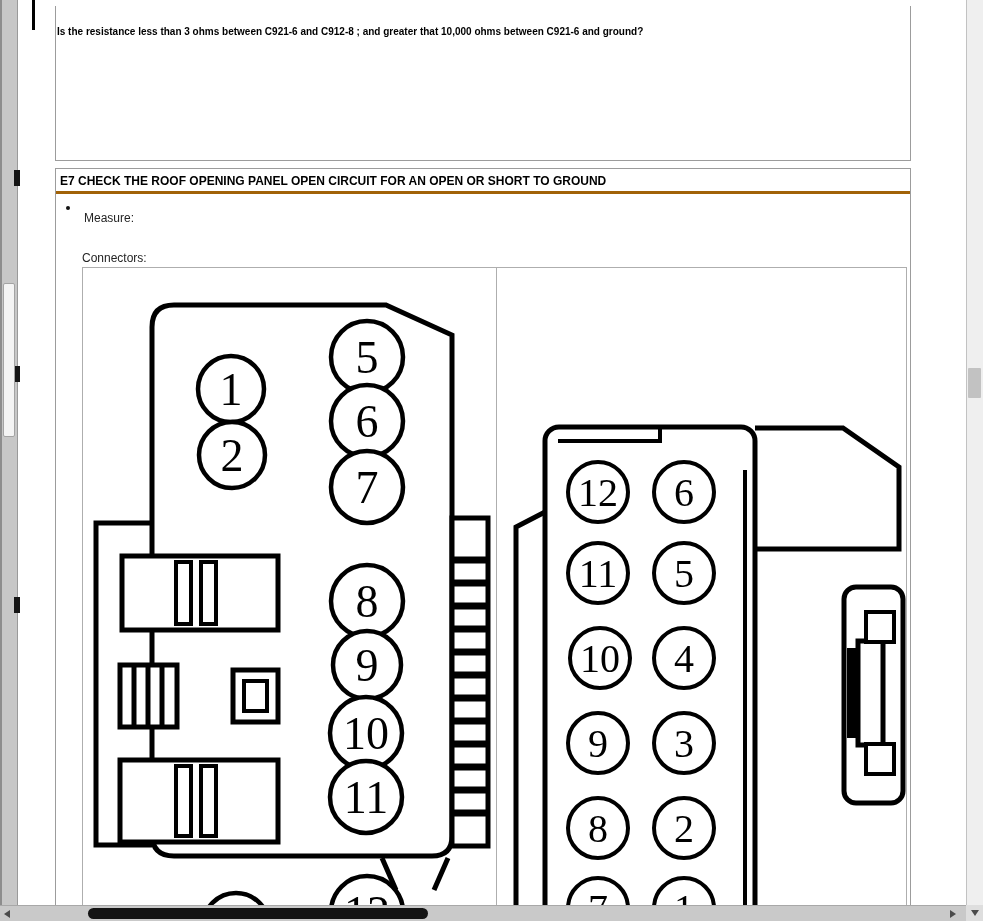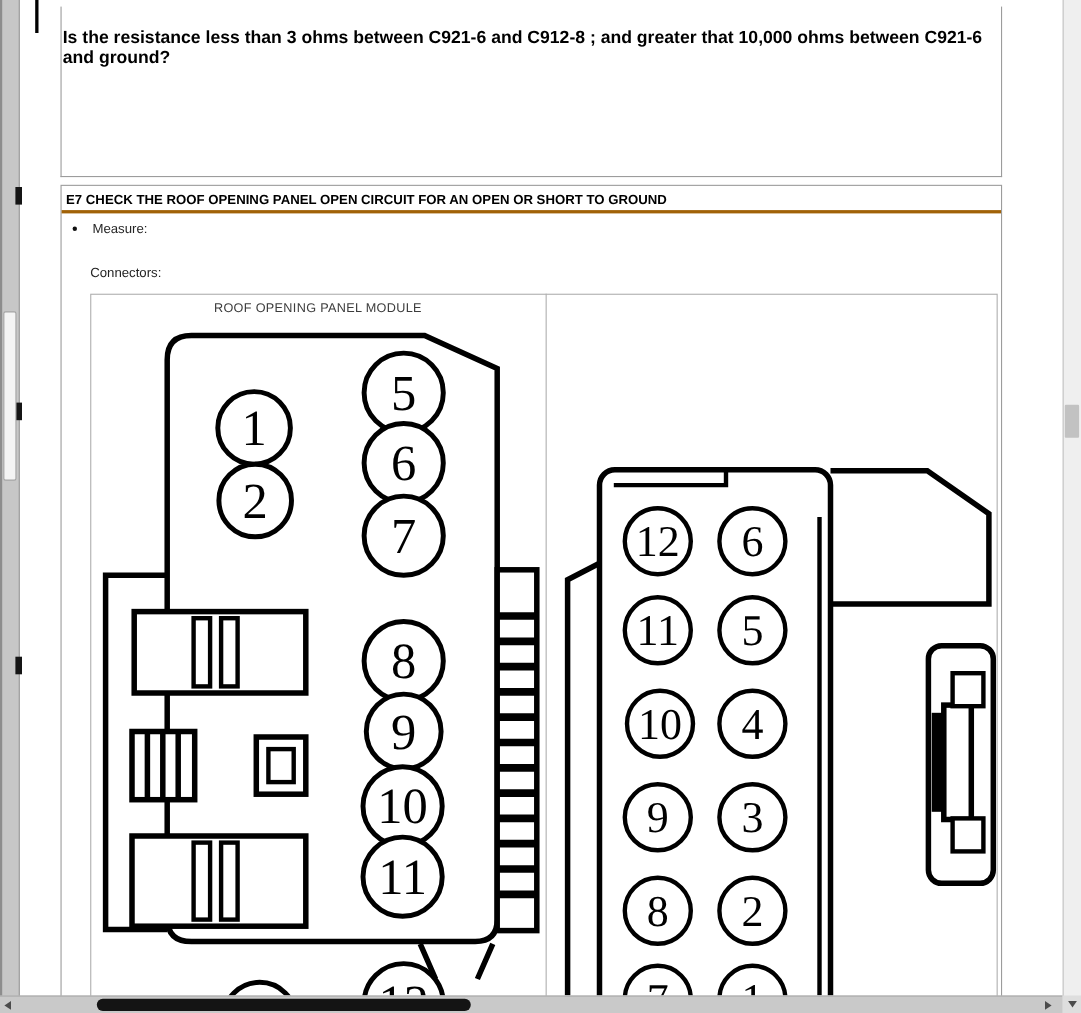--- a/index.html
+++ b/index.html
@@ -13,35 +13,35 @@
 
   
   .left-strip { left:0; top:0; width:18px; height:921px; background:#c7c7c7;
                 border-left:2px solid #8d8d8d; border-right:1px solid #9a9a9a; }
   .left-thumb { left:3px; top:283px; width:12px; height:154px; background:#f4f4f4;
                 border:1px solid #a3a3a3; border-radius:2px; }
   .peek-mark { left:12px; width:6px; height:16px; background:#151515; }
 
   .frame-artifact { left:32px; top:0; width:3px; height:30px; background:#000; }
 
-  .question { left:57px; top:26px; width:852px; font-size:16px; font-weight:bold; }
+  .question { left:57px; top:26px; width:852px; font-size:10px; font-weight:bold; }
 
   .results { border-collapse:collapse; width:767px; font-size:12px; background:#fff; }
   .results td { border:1px solid #3c3c3c; padding:3px 6px; height:27px; vertical-align:middle; }
   .results td.verdict { width:38px; font-weight:bold; }
   .link { color:#3a4abf; cursor:pointer; }
 
   .prev-box { left:55px; top:6px; width:856px; height:155px;
               border:1px solid #9c9c9c; border-top:0; }
   .step-box { left:55px; top:168px; width:856px; height:760px; border:1px solid #9c9c9c; }
   .step-header { height:25px; line-height:25px; padding:0 4px; font-size:12px; font-weight:bold;
                  border-bottom:3px solid #a16207; white-space:nowrap; overflow:hidden; }
 
   .bullet-dot { left:66px; top:206px; width:4px; height:4px; border-radius:50%; background:#111; }
-  .body-label { font-size:12px; color:#242424; }
+  .body-label { font-size:12px; color:#242424;margin-top:10px; }
 
   .diagram-box { left:82px; top:267px; width:825px; height:700px; border:1px solid #aeaeae; background:#fff; }
   .panel-divider { left:496px; top:267px; width:1px; height:700px; background:#aeaeae; }
   .diag-title { font-size:11.5px; color:#3c3c3c; letter-spacing:0.3px; text-align:center; }
 
   svg { position:absolute; }
   svg * { vector-effect: none; }
   .pin-num { font-family:"Liberation Serif", serif; fill:#000; }
 
   
@@ -73,21 +73,20 @@
     <div class="step-header">E7 CHECK THE ROOF OPENING PANEL OPEN CIRCUIT FOR AN OPEN OR SHORT TO GROUND</div>
   </div>
 
   <div class="abs bullet-dot"></div>
   <div class="abs body-label" style="left:84px; top:201px;">Measure:</div>
   <div class="abs body-label" style="left:82px; top:241px;">Connectors:</div>
 
   <div class="abs diagram-box"></div>
   <div class="abs panel-divider"></div>
 
-  <div class="abs diag-title" style="left:82px; top:275px; width:414px;">ROOF OPENING PANEL MODULE</div>
 
   <svg style="left:82px; top:267px;" width="414" height="638" viewBox="82 267 414 638">
     <path d="M 190 305 H 386 L 452 335 V 836 Q 452 856 432 856 H 174 Q 152 856 152 834 V 327 Q 152 305 174 305 Z" fill="none" stroke="#000" stroke-width="5"></path>
 
     <path d="M 152 523 H 96 V 845 H 152" fill="none" stroke="#000" stroke-width="5"></path>
     <rect x="122" y="556" width="156" height="74" fill="#fff" stroke="#000" stroke-width="5"></rect>
     <rect x="176" y="562" width="15" height="62" fill="#fff" stroke="#000" stroke-width="4"></rect>
     <rect x="201" y="562" width="15" height="62" fill="#fff" stroke="#000" stroke-width="4"></rect>
     <rect x="120" y="665" width="57" height="62" fill="#fff" stroke="#000" stroke-width="5"></rect>
     <line x1="134" y1="665" x2="134" y2="727" stroke="#000" stroke-width="5"></line>

